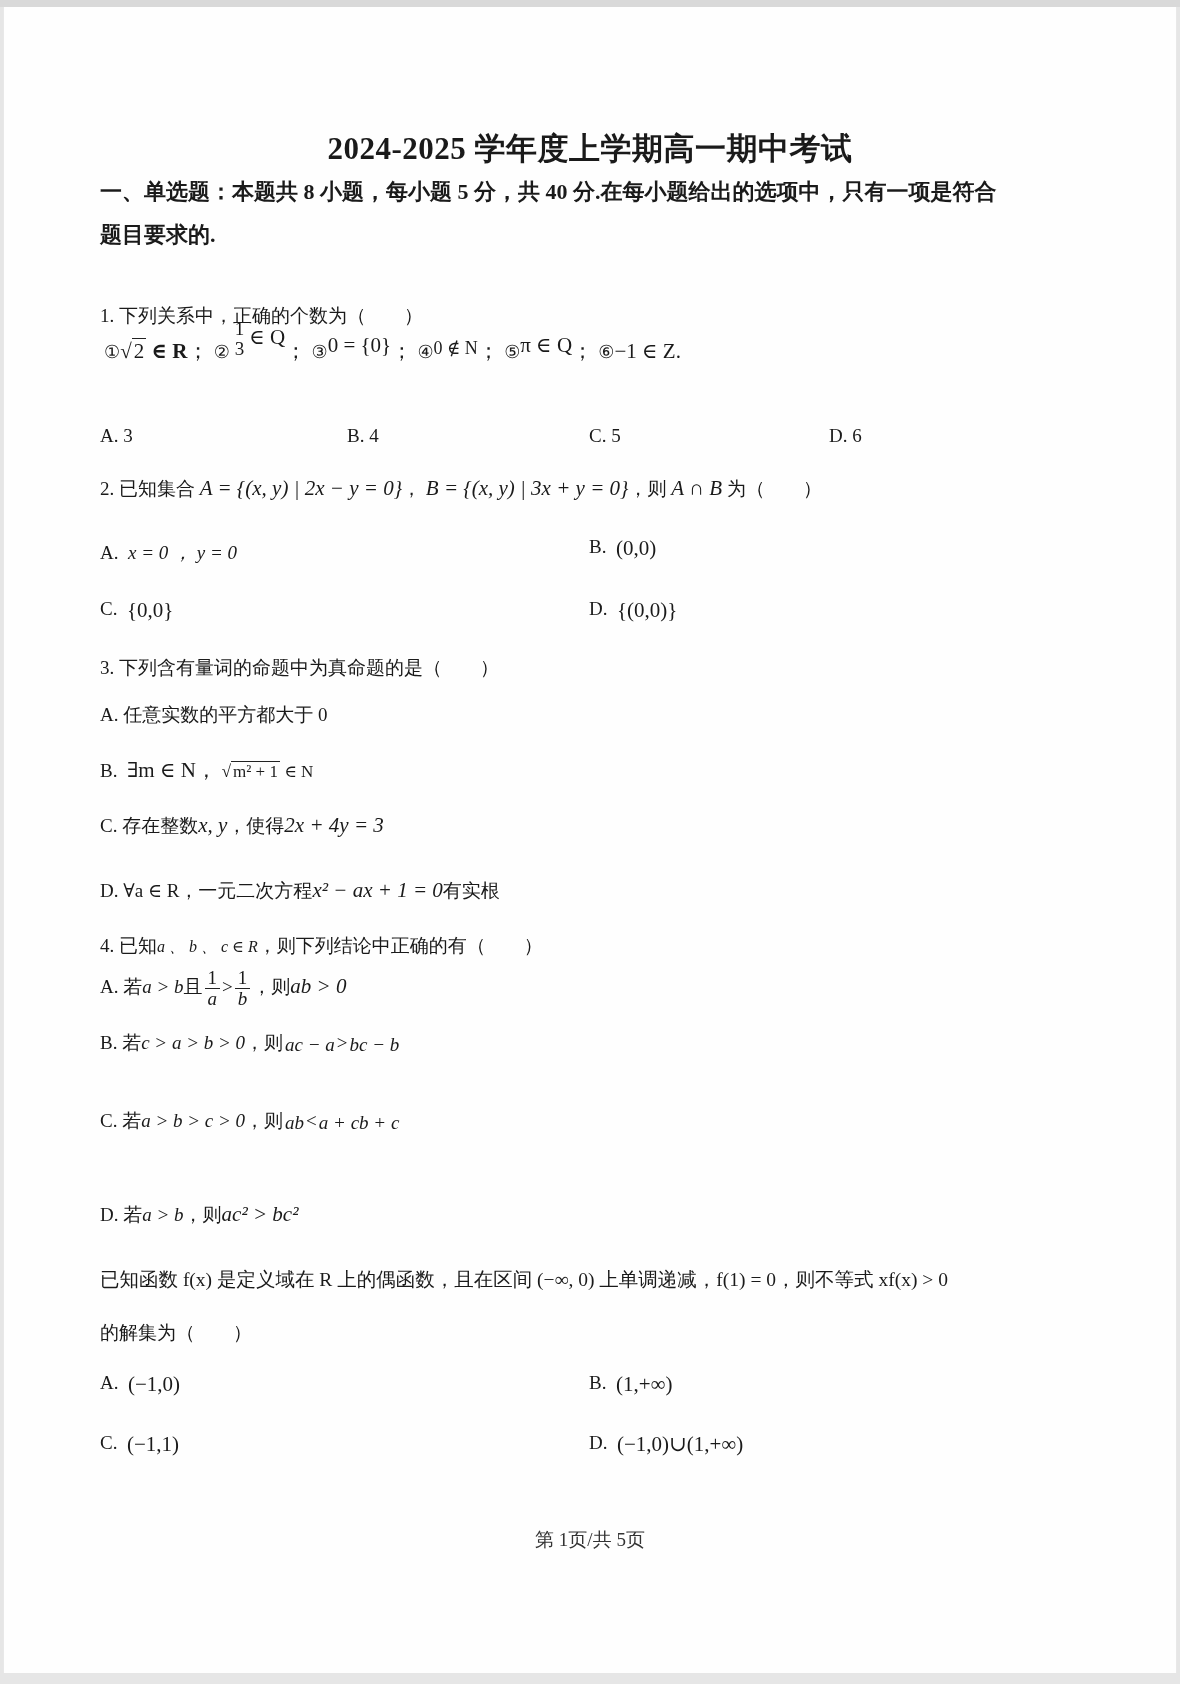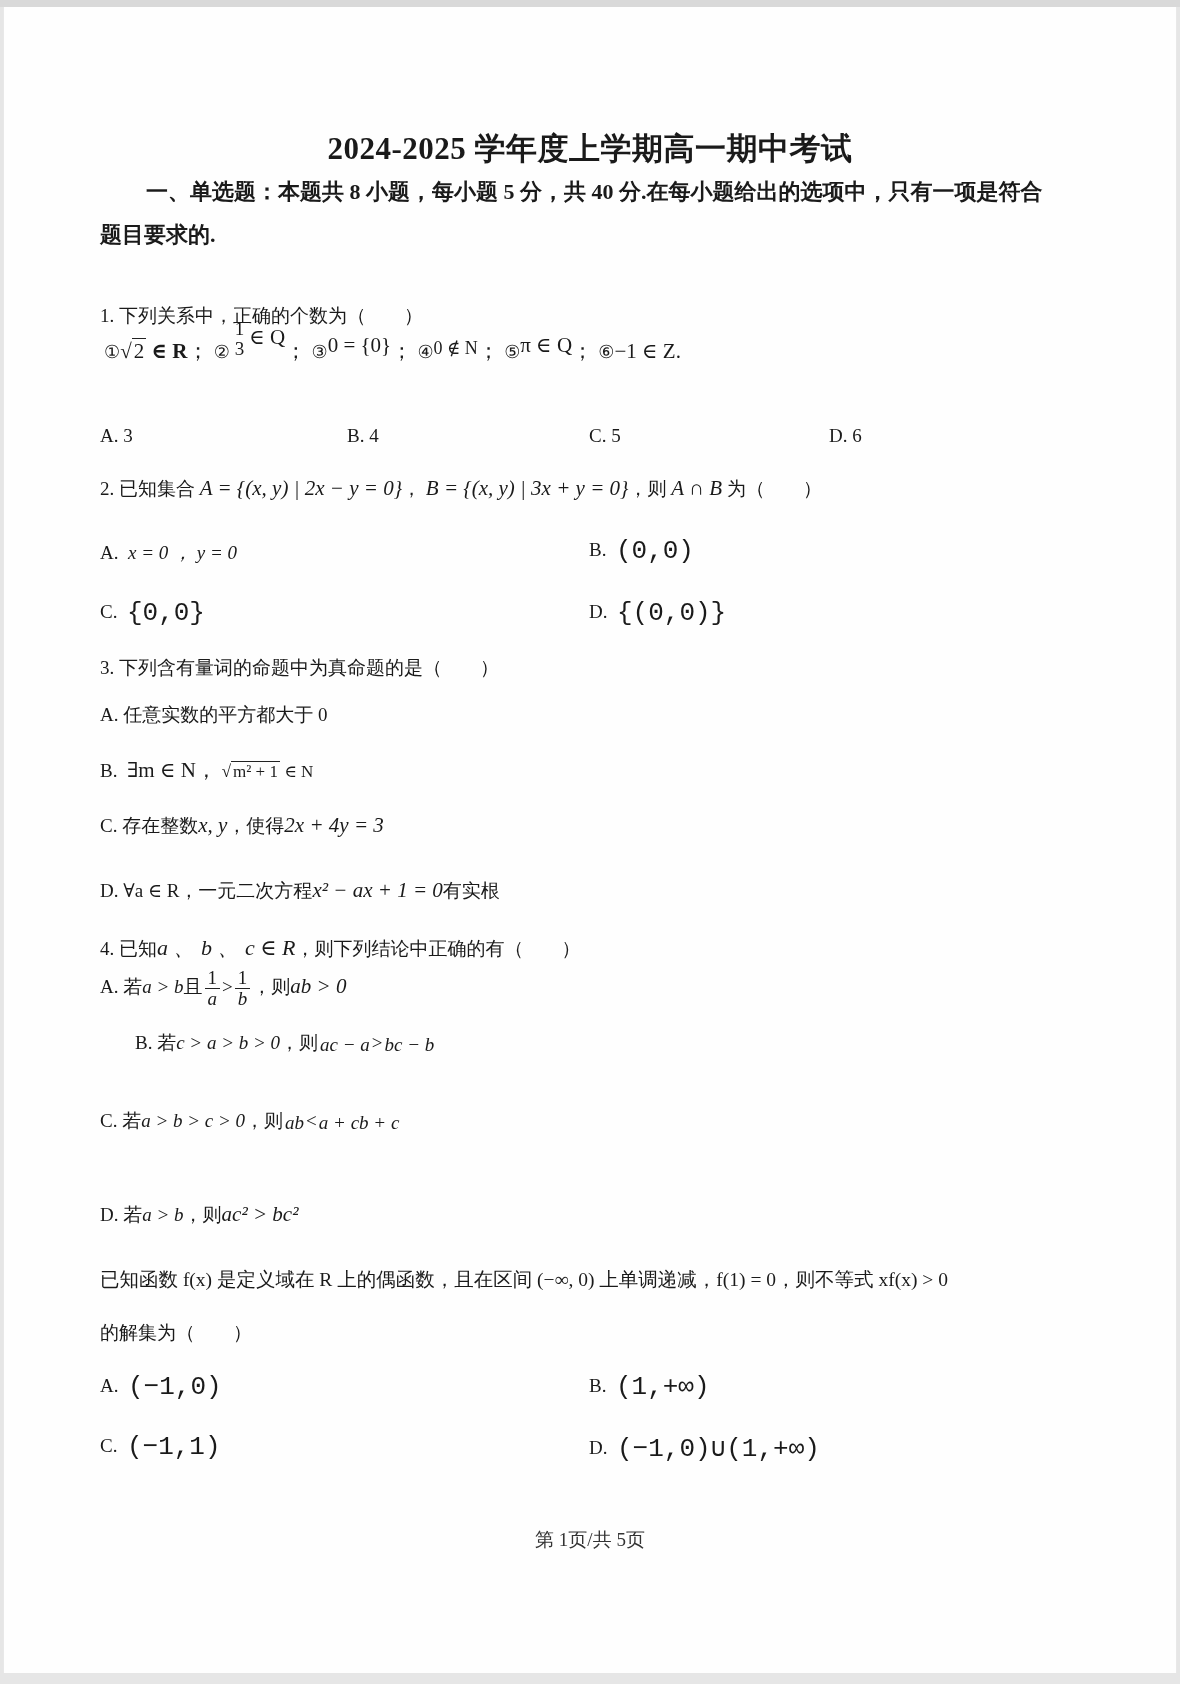--- a/index.html
+++ b/index.html
@@ -19,38 +19,38 @@
   .abs { position: absolute; white-space: nowrap; }
   .title {
     left: 0; width: 1180px; top: 128px; text-align: center;
     font-size: 31px; font-weight: bold; letter-spacing: 0.5px;
   }
   .section { font-size: 22px; font-weight: bold; }
   .q { font-size: 19px; }
   .opt { font-size: 19px; }
   i, .it { }
   .m { font-family: "Liberation Serif", serif; }
-  .big { font-size: 26px; vertical-align: -2px; font-family: Liberation Mono, monospace; }
+  .big { font-size: 21px; vertical-align: -2px; }
   .frac { display: inline-block; vertical-align: middle; text-align: center; line-height: 1.05; margin: 0 2px; }
   .frac > span { display: block; padding: 0 3px; }
   .frac > span.num { border-bottom: 1px solid #222; }
   .sqrt { display: inline-block; }
   .sqrt .rad { border-top: 1px solid #222; padding: 0 2px; }
   .circ { font-size: 18px; }
   .footer { left: 0; width: 1180px; top: 1527px; text-align: center; font-size: 19px; color: #333; }
 </style>
 </head>
 <body>
 
 <div class="topband"></div>
 <div class="page"></div>
 
 <div class="abs title">2024-2025 学年度上学期高一期中考试</div>
 
-<div class="abs section" style="left:100px; top:177px;margin-left:46px;">一、单选题：本题共 8 小题，每小题 5 分，共 40 分.在每小题给出的选项中，只有一项是符合</div>
+<div class="abs section" style="left:100px; top:177px;">一、单选题：本题共 8 小题，每小题 5 分，共 40 分.在每小题给出的选项中，只有一项是符合</div>
 <div class="abs section" style="left:100px; top:220px;">题目要求的.</div>
 
 <div class="abs q" style="left:100px; top:303px;">
   <span>1.</span>
   <span>下列关系中，正确的个数为（　　）</span>
 </div>
 <div class="abs q" style="left:104px; top:333px; font-size:21px;">
   <span class="circ">①</span><span class="sqrt">√<span class="rad">2</span></span><b> ∈ R</b><span>；</span>
   <span class="circ">②</span><span style="display:inline-block; position:relative; top:-14px;"><span class="frac" style="font-size:19px;"><span>1</span><span>3</span></span><span>∈ Q</span></span><span>；</span>
   <span class="circ">③</span><span style="position:relative; top:-6px;">0 = {0}</span><span>；</span>
@@ -75,25 +75,25 @@
 <div class="abs opt" style="left:589px; top:536px;"><span>B.</span>&nbsp; <span class="big">(0,0)</span></div>
 <div class="abs opt" style="left:100px; top:598px;"><span>C.</span>&nbsp; <span class="big">{0,0}</span></div>
 <div class="abs opt" style="left:589px; top:598px;"><span>D.</span>&nbsp; <span class="big">{(0,0)}</span></div>
 
 <div class="abs q" style="left:100px; top:655px;"><span>3.</span> <span>下列含有量词的命题中为真命题的是（　　）</span></div>
 <div class="abs opt" style="left:100px; top:702px;"><span>A.</span> <span>任意实数的平方都大于 0</span></div>
 <div class="abs opt" style="left:100px; top:756px;"><span>B.</span>&nbsp; <span style="font-size:21px;">∃m ∈ N，</span> <span class="sqrt" style="font-size:17px;">√<span class="rad it">m² + 1</span></span><span style="font-size:17px;"> ∈ N</span></div>
 <div class="abs opt" style="left:100px; top:813px;"><span>C.</span> <span>存在整数</span><i style="font-size:21px;">x, y</i><span>，使得</span><i style="font-size:21px;margin-top:42px;">2x + 4y = 3</i></div>
 <div class="abs opt" style="left:100px; top:878px;"><span>D.</span> <span>∀a ∈ R，一元二次方程</span><i style="font-size:21px;text-align:center;">x² − ax + 1 = 0</i><span>有实根</span></div>
 
-<div class="abs q" style="left:100px; top:933px;"><span>4.</span> <span>已知</span><i style="font-size:22px;">a 、 b 、 c ∈ R</i><span>，则下列结论中正确的有（　　）</span></div>
+<div class="abs q" style="left:100px; top:933px;"><span>4.</span> <span>已知</span><i style="font-size:16px;">a 、 b 、 c ∈ R</i><span>，则下列结论中正确的有（　　）</span></div>
 <div class="abs opt" style="left:100px; top:968px;">
   <span>A.</span> <span>若</span><i>a &gt; b</i><span>且</span><span class="frac"><span class="num">1</span><i>a</i></span><span>&gt;</span><span class="frac"><span class="num">1</span><i>b</i></span><span>，则</span><i style="font-size:21px;">ab &gt; 0</i>
 </div>
-<div class="abs opt" style="left:100px; top:1030px;margin-left:35px;">
+<div class="abs opt" style="left:100px; top:1030px;">
   <span>B.</span> <span>若</span><i>c &gt; a &gt; b &gt; 0</i><span>，则</span><span class="frac"><i class="num">a</i><i>c − a</i></span><span>&gt;</span><span class="frac"><i class="num">b</i><i>c − b</i></span>
 </div>
 <div class="abs opt" style="left:100px; top:1108px;">
   <span>C.</span> <span>若</span><i>a &gt; b &gt; c &gt; 0</i><span>，则</span><span class="frac"><i class="num">a</i><i>b</i></span><span>&lt;</span><span class="frac"><i class="num">a + c</i><i>b + c</i></span>
 </div>
 <div class="abs opt" style="left:100px; top:1202px;">
   <span>D.</span> <span>若</span><i>a &gt; b</i><span>，则</span><i style="font-size:21px;">ac² &gt; bc²</i>
 </div>
 
 <div class="abs q" style="left:100px; top:1266px; font-size:19.5px;">已知函数 f(x) 是定义域在 R 上的偶函数，且在区间 (−∞, 0) 上单调递减，f(1) = 0，则不等式 xf(x) &gt; 0</div>

